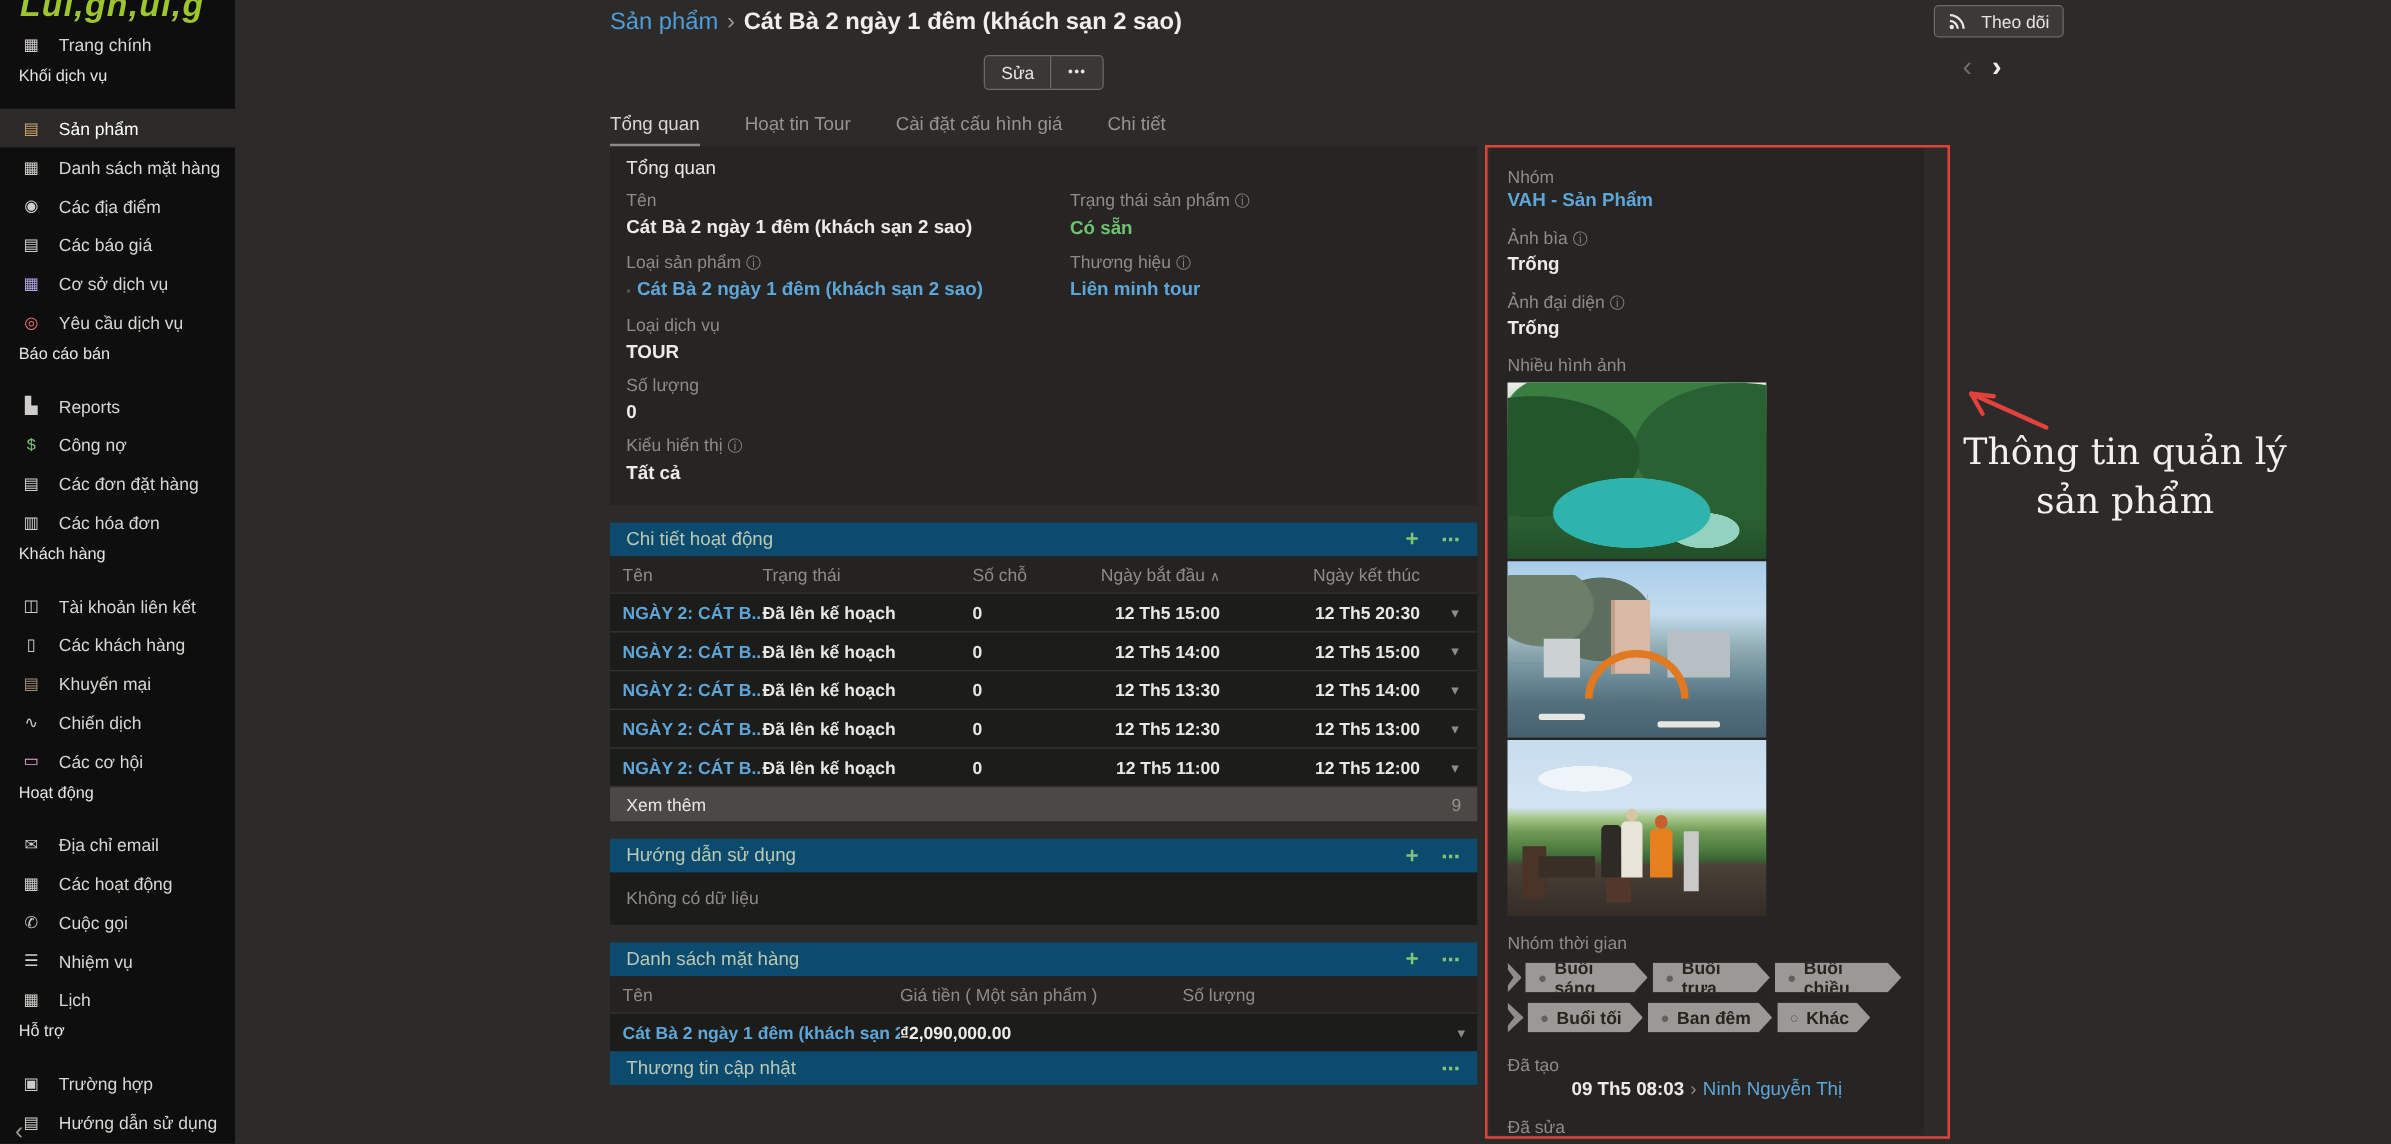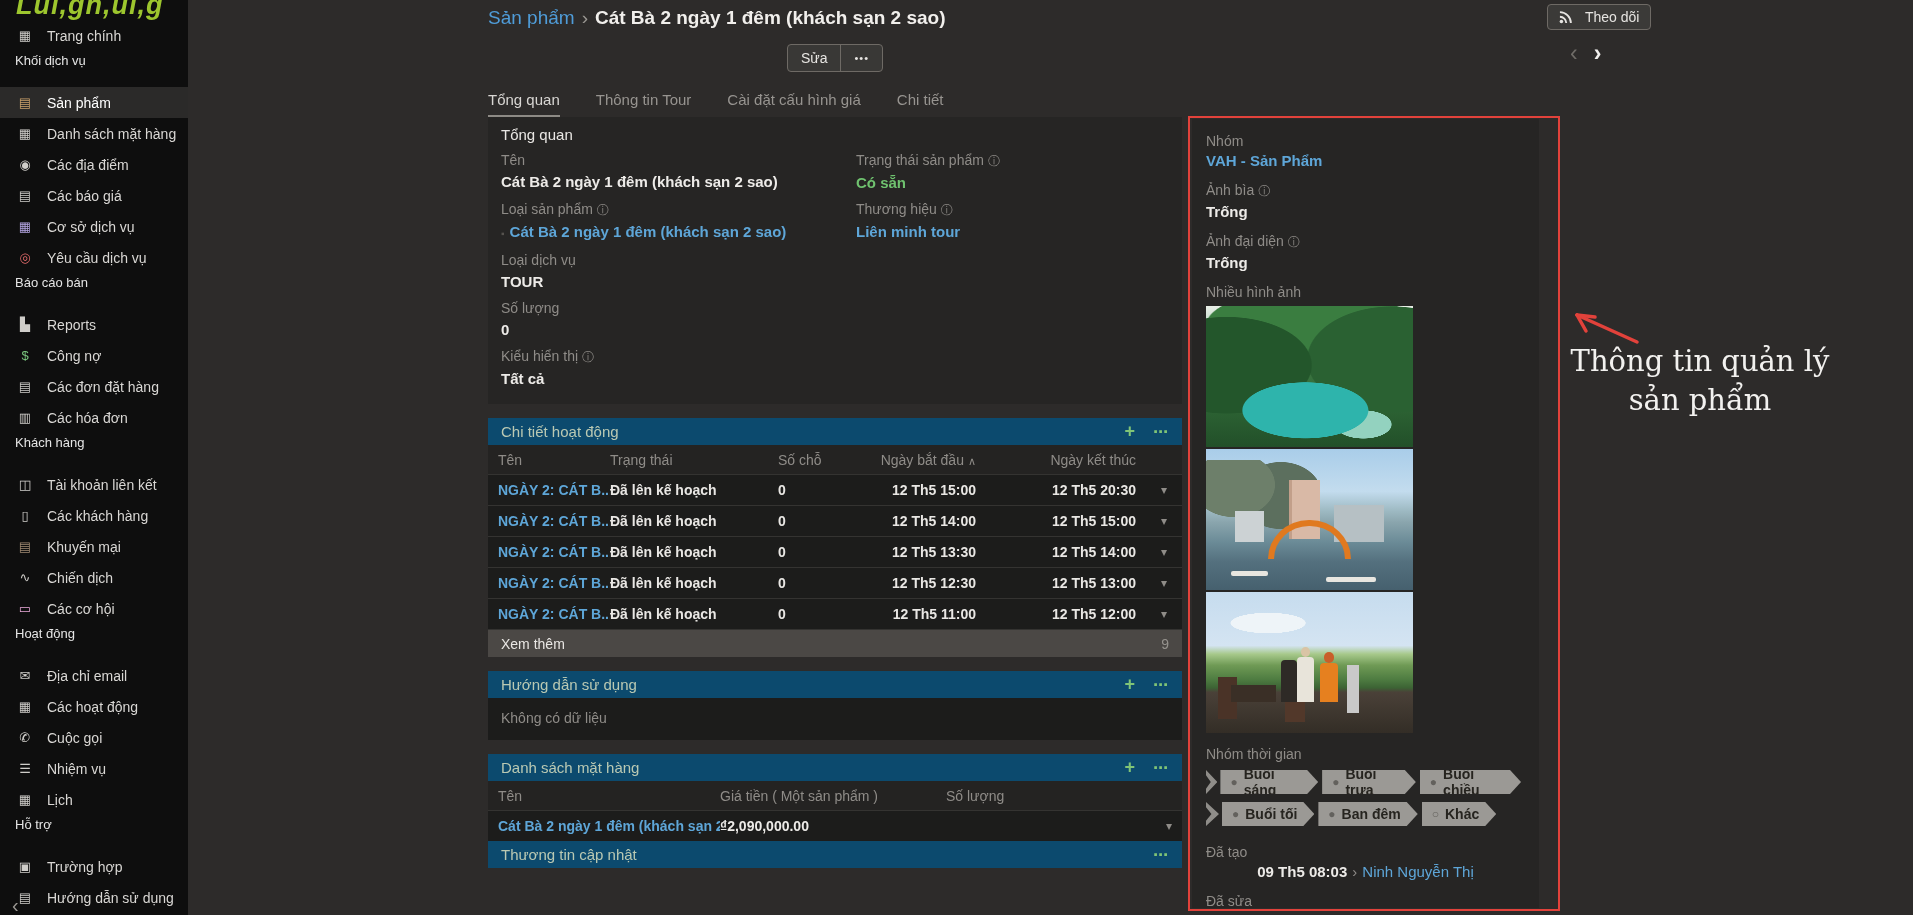--- a/index.html
+++ b/index.html
@@ -318,21 +318,21 @@
     </div>
   </div>
 
   <div class="tabs">
 
       <div class="tab active">
         <span>Tổng quan</span>
       </div>
 
       <div class="tab">
-        <span>Thông tin Tour</span>
+        <span>Hoạt tin Tour</span>
       </div>
 
       <div class="tab">
         <span>Cài đặt cấu hình giá</span>
       </div>
 
       <div class="tab">
         <span>Chi tiết</span>
       </div>
     </div>

